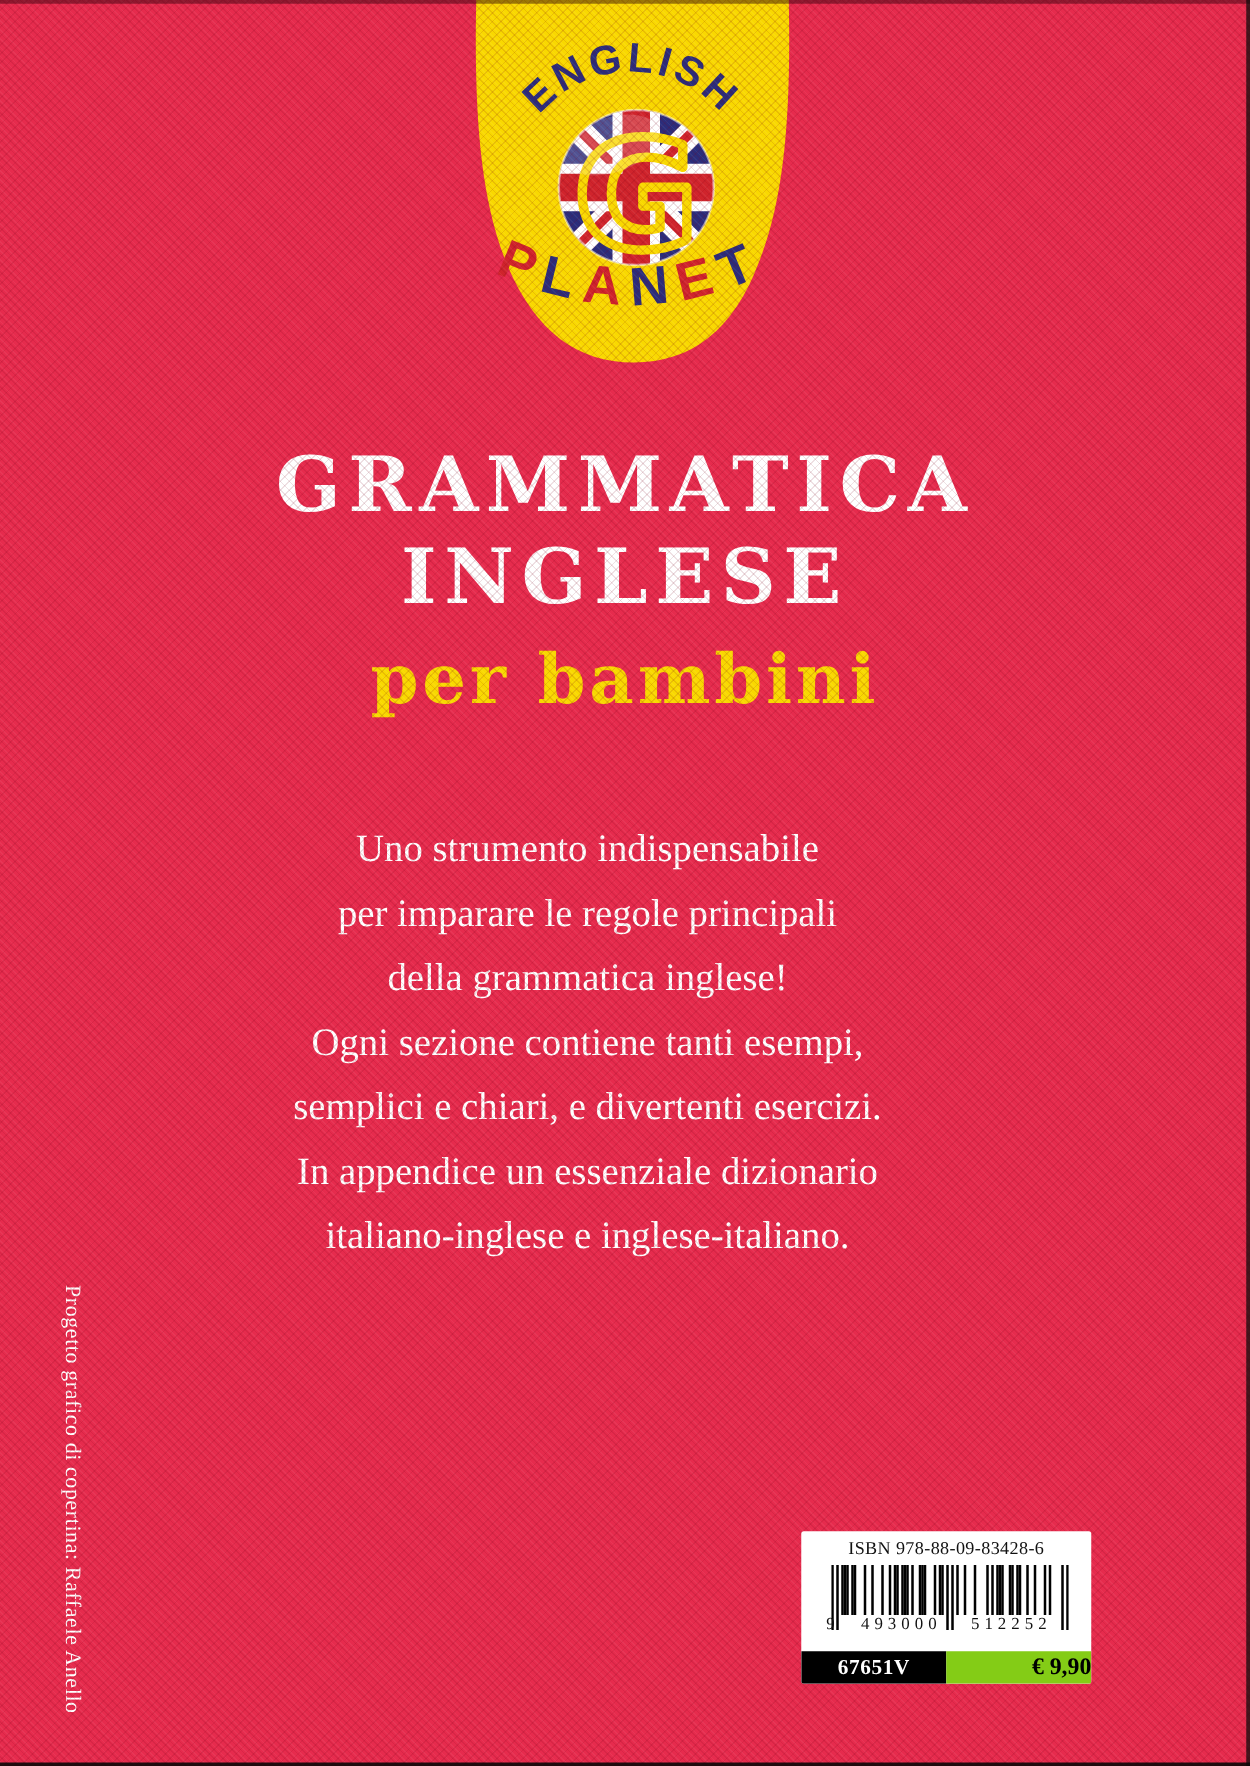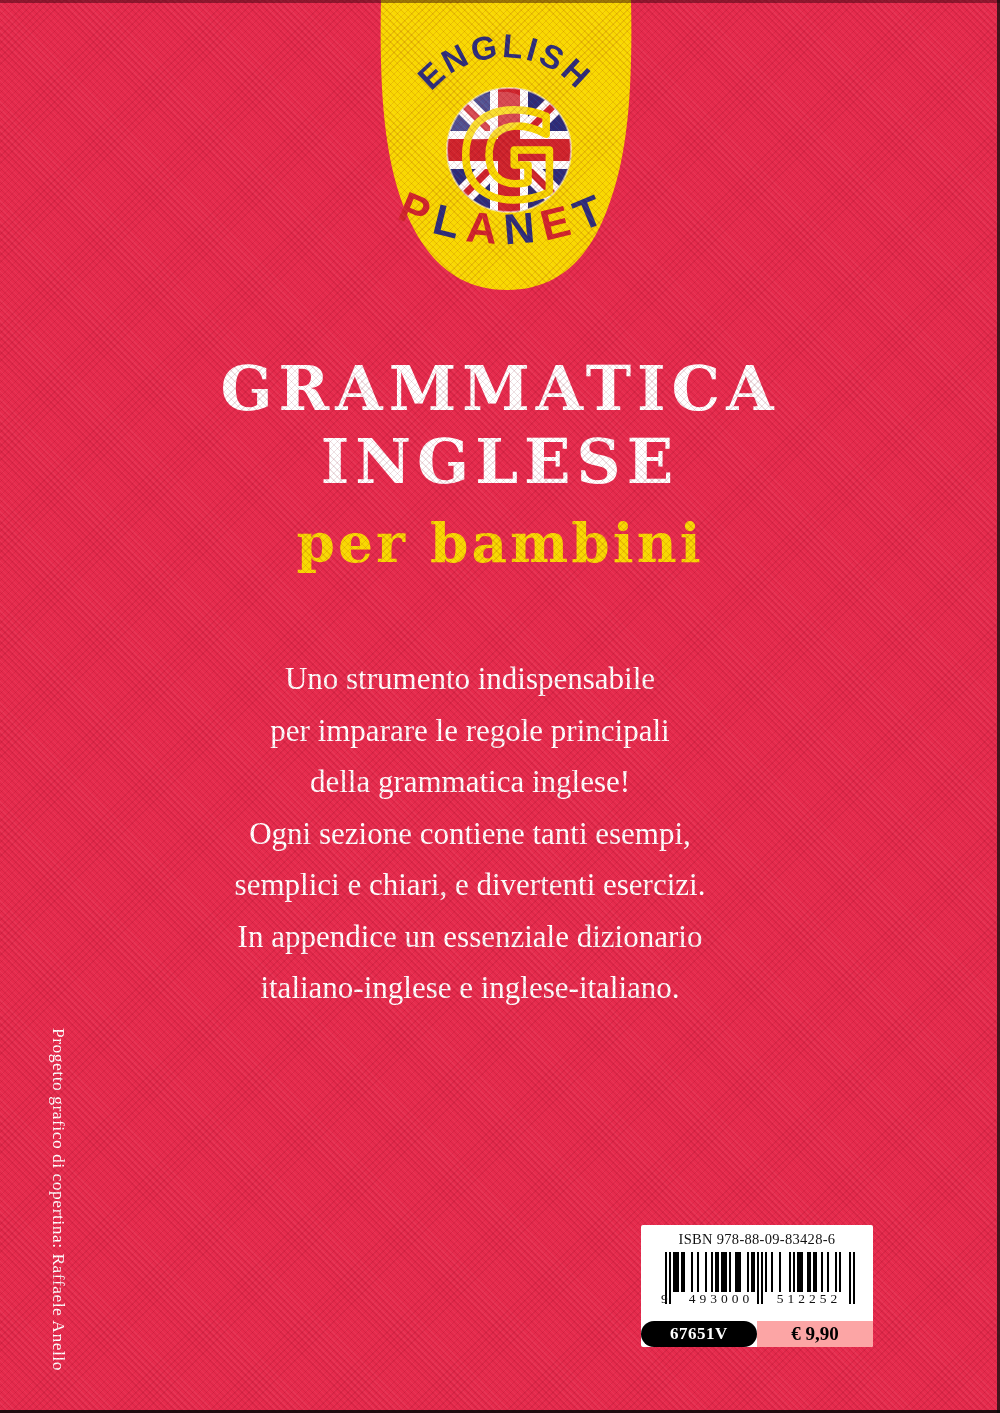--- a/index.html
+++ b/index.html
@@ -53,22 +53,22 @@
     position:absolute;left:641px;top:1225px;width:232px;height:122px;z-index:10;
     background:#ffffff;border-radius:2px;overflow:hidden;
     font-family:Liberation Serif, serif;color:#111;
   }
   .isbn{position:absolute;top:6px;left:0;width:100%;text-align:center;font-size:14.5px;letter-spacing:.3px;}
   .bars{position:absolute;left:24px;top:27px;width:190px;height:52px;}
   .bc-digits{position:absolute;left:20px;top:66px;width:198px;height:14px;display:flex;font-size:13.5px;}
   .bc-digits .d-lead{width:16px;text-align:left;}
   .bc-digits .d-grp{width:88px;text-align:center;letter-spacing:4px;}
   .tag-row{position:absolute;left:0;bottom:0;width:100%;height:26px;display:flex;}
-  .tag{width:50%;background:#000;color:#fff;font-weight:700;font-size:17px;line-height:26px;text-align:center;letter-spacing:.5px;border-radius:13px;}
-  .price{width:50%;background:#fca5a5;color:#000;font-weight:700;font-size:19px;line-height:26px;text-align:center;}
+  .tag{width:50%;background:#000;color:#fff;font-weight:700;font-size:17px;line-height:26px;text-align:center;letter-spacing:.5px;}
+  .price{width:50%;background:#84cc16;color:#000;font-weight:700;font-size:19px;line-height:26px;text-align:right;}
 </style>
 </head>
 <body>
 
 <div class="page">
 
   <svg class="logo-svg" viewBox="0 0 260 300" aria-hidden="true">
     <defs>
       <path id="arcTop" d="M 38 122 A 95 95 0 0 1 218 122" fill="none"></path>
       <path id="arcBottom" d="M 24 220 A 240 240 0 0 0 232 220" fill="none"></path>

